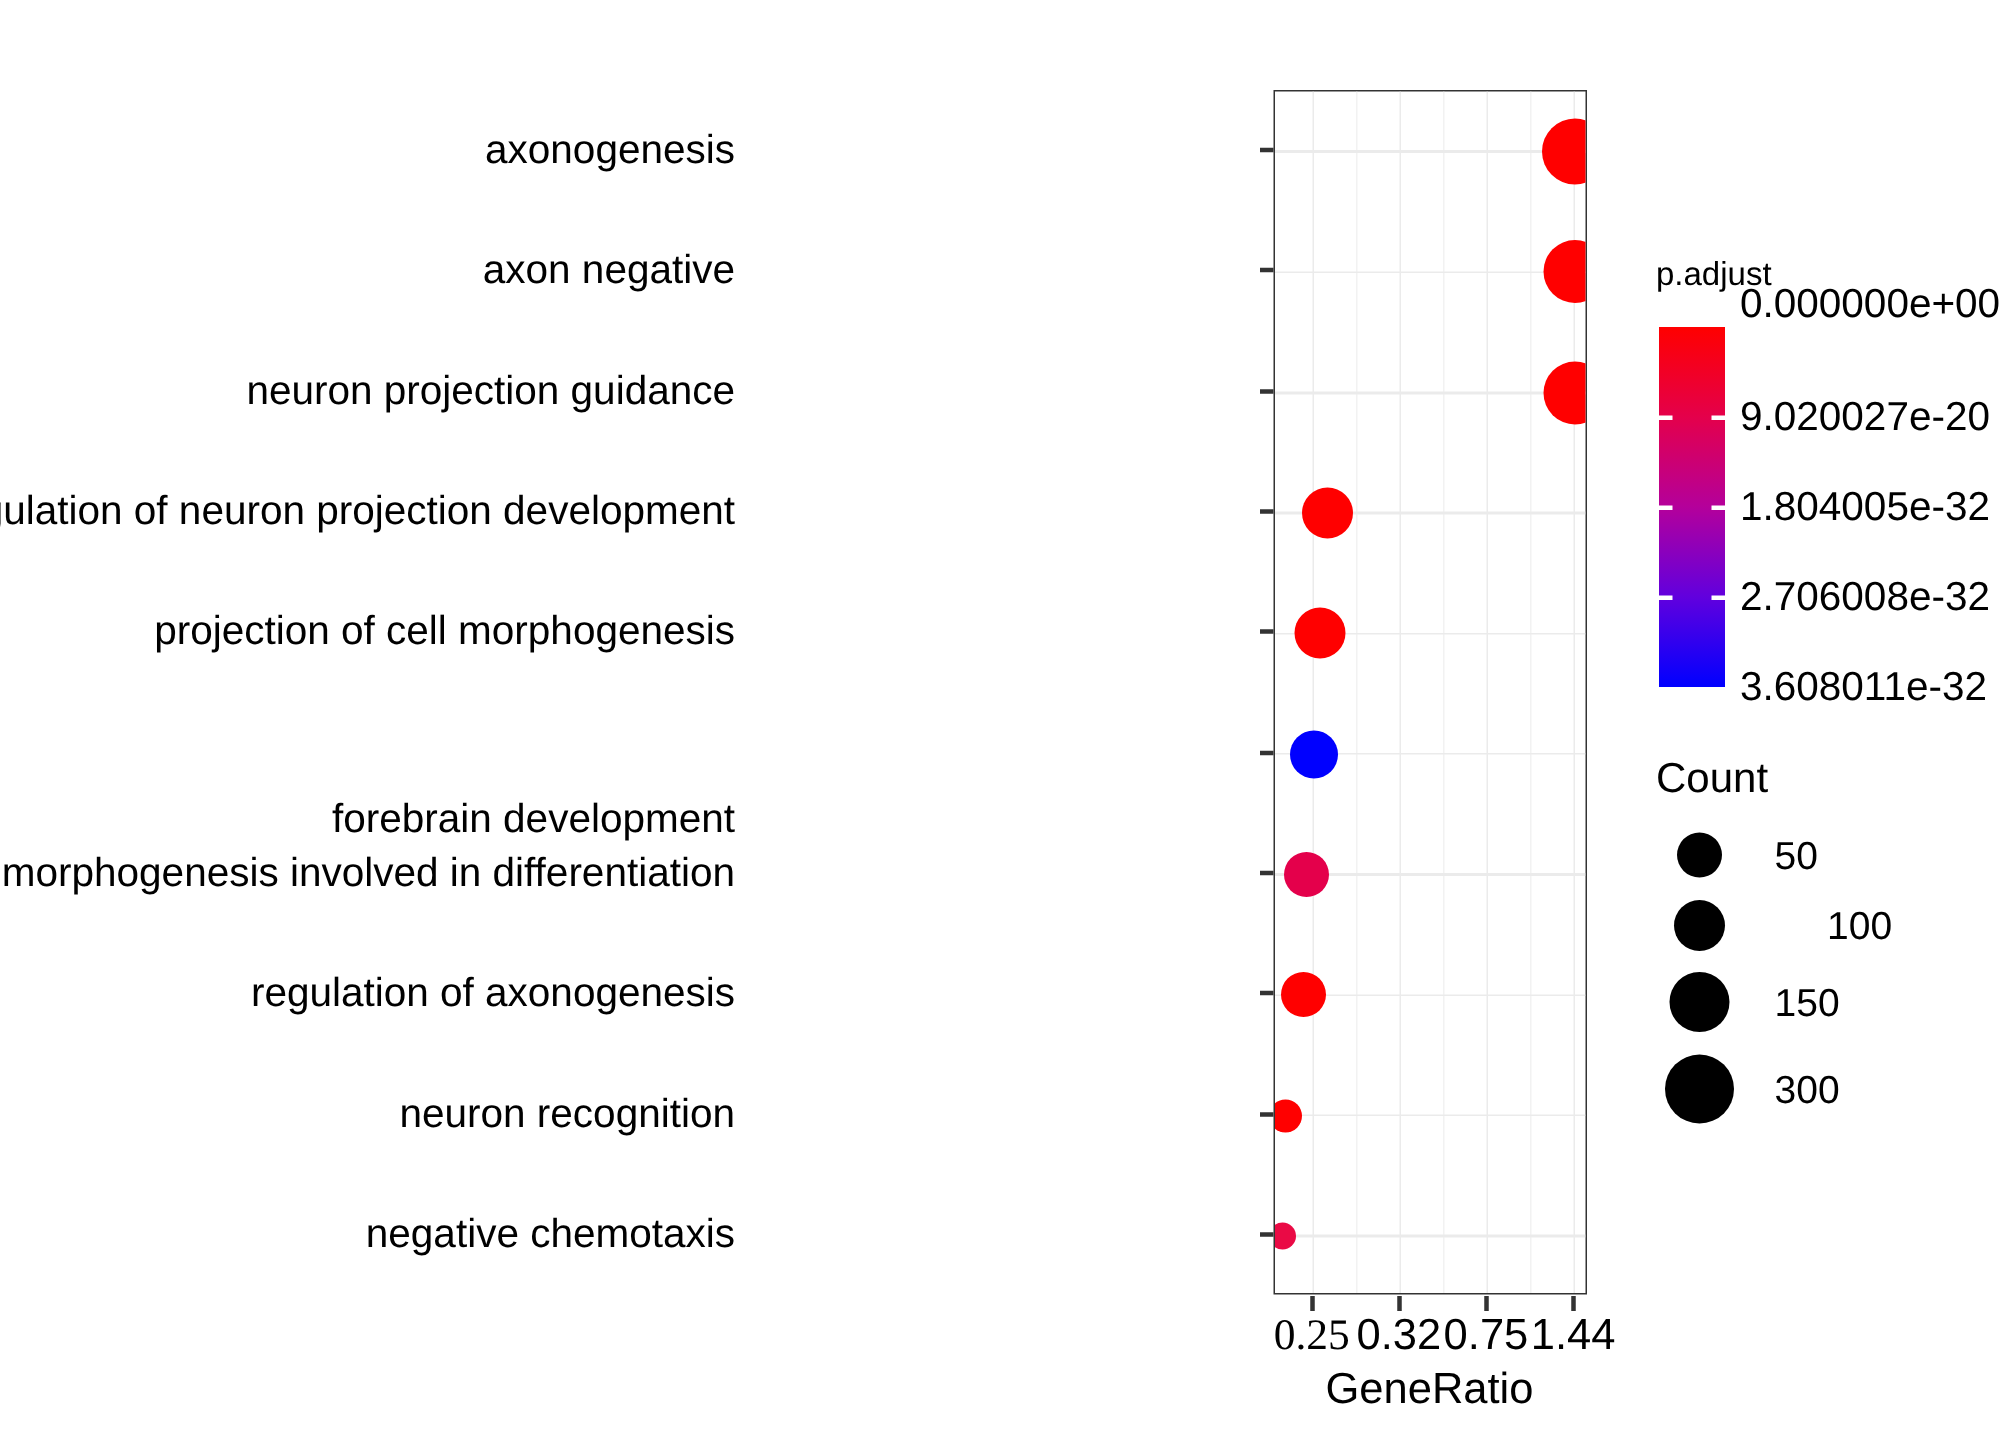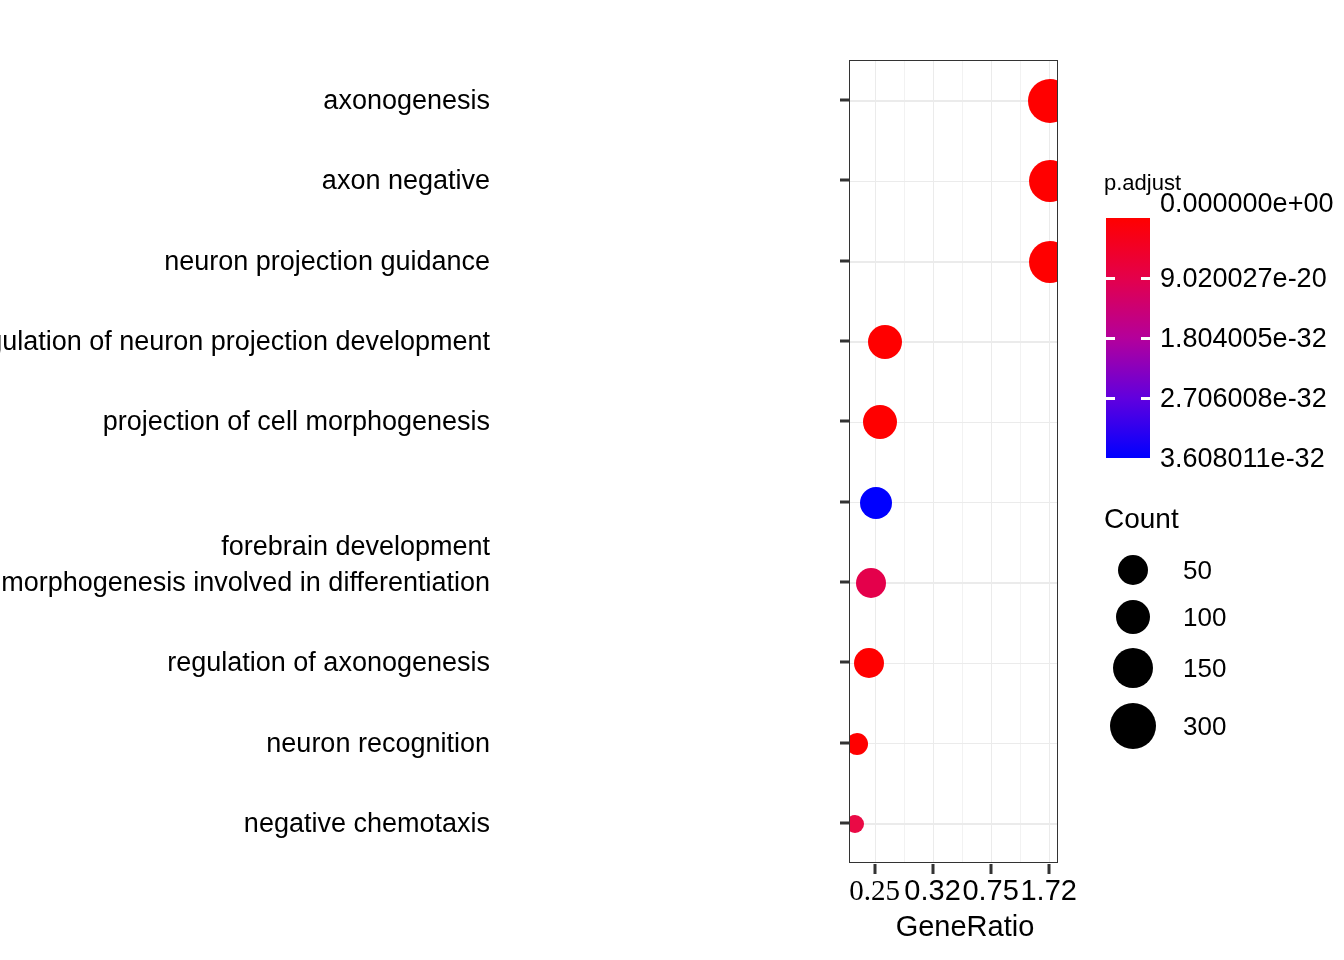--- a/index.html
+++ b/index.html
@@ -94,21 +94,20 @@
     white-space: nowrap;
   }
   #x-axis-title {
     position: absolute;
     top: 912px;
     left: 953px;
     transform: translateX(-50%);
     font-size: 29px;
     line-height: 1;
     white-space: nowrap;
-    margin-left: 12px;
   }
   
   #padjust-legend-title {
     position: absolute;
     left: 1104px;
     top: 172px;
     font-size: 22px;
     line-height: 1;
     white-space: nowrap;
   }
@@ -219,21 +218,21 @@
     </div>
 
   <div id="x-axis">
       <div class="x-tick" style="left: 874.544px;"></div>
       <div class="x-ticklabel" style="left: 874.544px; font-family: Liberation Serif, serif;">0.25</div>
       <div class="x-tick" style="left: 932.6px;"></div>
       <div class="x-ticklabel" style="left: 932.6px;">0.32</div>
       <div class="x-tick" style="left: 990.656px;"></div>
       <div class="x-ticklabel" style="left: 990.656px;">0.75</div>
       <div class="x-tick" style="left: 1048.71px;"></div>
-      <div class="x-ticklabel" style="left: 1048.71px;">1.72</div>
+      <div class="x-ticklabel" style="left: 1048.71px;">1.44</div>
     </div>
   <div id="x-axis-title">GeneRatio</div>
 
   <div id="padjust-legend">
     <div id="padjust-legend-title">p.adjust</div>
     <div id="colorbar">
         <div class="colorbar-tick left" style="top: 58.5px;"></div>
         <div class="colorbar-tick right" style="top: 58.5px;"></div>
         <div class="colorbar-tick left" style="top: 118.5px;"></div>
         <div class="colorbar-tick right" style="top: 118.5px;"></div>
@@ -245,20 +244,20 @@
       <div class="colorbar-label" style="top: 338px;">1.804005e-32</div>
       <div class="colorbar-label" style="top: 398px;">2.706008e-32</div>
       <div class="colorbar-label" style="top: 458px;">3.608011e-32</div>
     </div>
 
   <div id="count-legend">
     <div id="count-legend-title">Count</div>
   <div class="count-key" style="width: 30px; height: 30px; top: 570px; background: rgb(0, 0, 0);"></div>
       <div class="count-label" style="top: 570px;">50</div>
       <div class="count-key" style="width: 34px; height: 34px; top: 617px; background: rgb(0, 0, 0);"></div>
-      <div class="count-label" style="top: 617px;">100</div>
+      <div class="count-label" style="top: 617px; margin-left: 35px;">100</div>
       <div class="count-key" style="width: 40px; height: 40px; top: 668px; background: rgb(0, 0, 0);"></div>
       <div class="count-label" style="top: 668px;">150</div>
       <div class="count-key" style="width: 46px; height: 46px; top: 726px; background: rgb(0, 0, 0);"></div>
       <div class="count-label" style="top: 726px;">300</div>
     </div>
 
 </div>
 
 </body></html>

